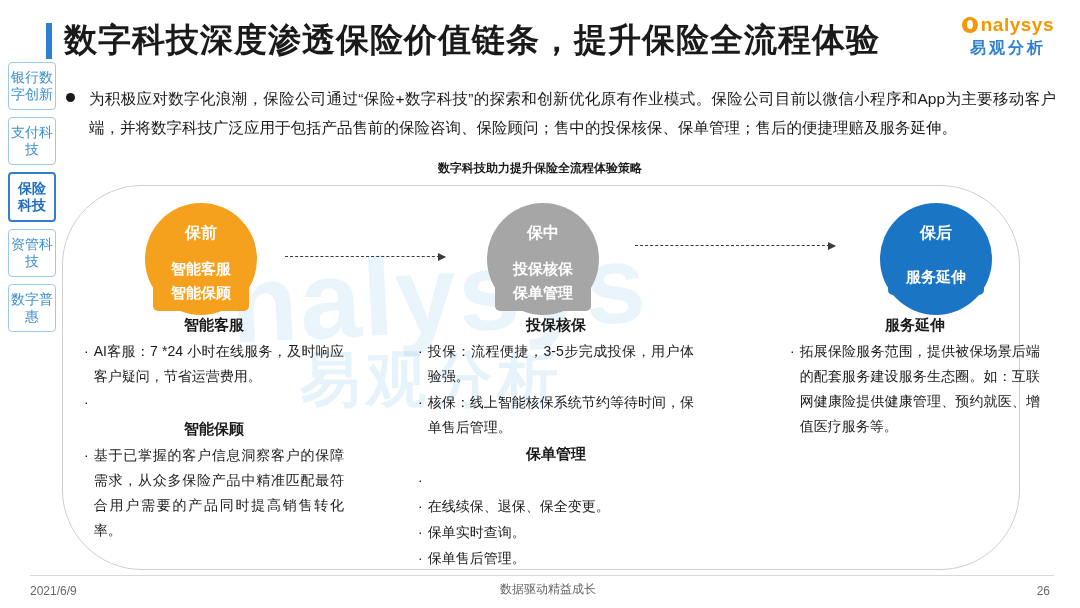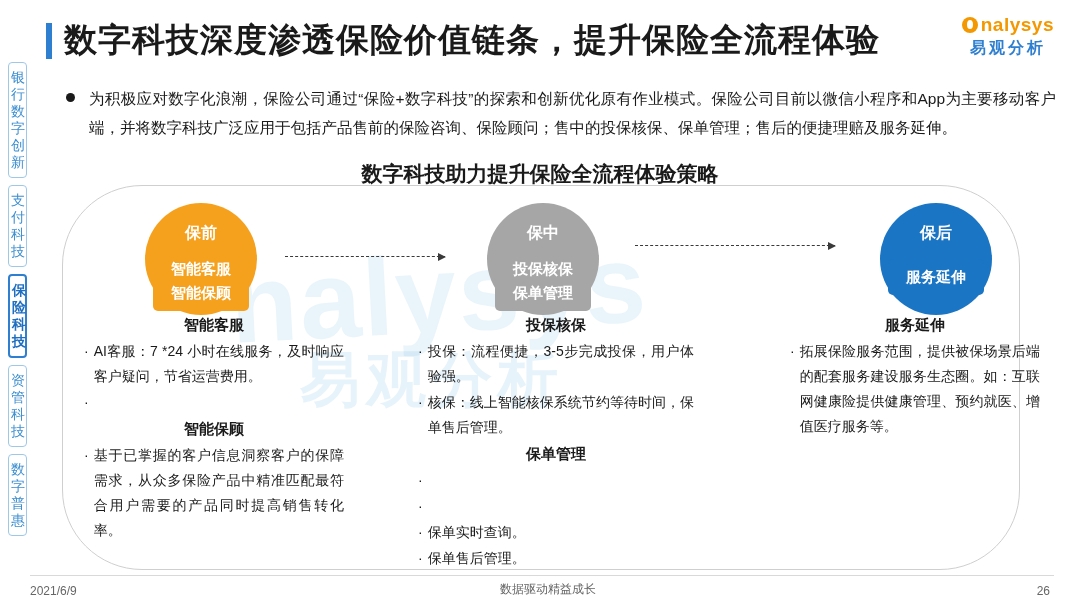--- a/index.html
+++ b/index.html
@@ -91,21 +91,21 @@
     letter-spacing: 3px;
   }
 
   
   .sidebar {
     position: absolute;
     left: 8px; top: 62px;
     width: 38px;
   }
   .side-item {
-    width: 19px;
+    width: 48px;
     border: 1px solid #9fc8e8;
     border-radius: 4px;
     color: #3b8ed0;
     font-size: 14px;
     line-height: 17px;
     text-align: center;
     padding: 6px 2px;
     margin-bottom: 7px;
     background: #fff;
     letter-spacing: 0px;
@@ -137,21 +137,21 @@
     line-height: 29px;
     color: #1a1a1a;
     text-align: justify;
   }
 
   
   .section-title {
     position: absolute;
     left: 0; right: 0; top: 160px;
     text-align: center;
-    font-size: 21px;
+    font-size: 12px;
     font-weight: bold;
     color: #1a1a1a;
   }
 
   .capsule {
     position: absolute;
     left: 62px; top: 185px;
     width: 958px; height: 385px;
     border: 1px solid #cfcfcf;
     border-radius: 80px;
@@ -358,20 +358,21 @@
         <span class="t">核保：线上智能核保系统节约等待时间，保单售后管理。</span>
       </li>
   </ul>
   <div class="col-head">保单管理</div>
   <ul>
     <li>
         <span class="b">·</span>
       </li>
     <li>
         <span class="b">·</span>
+        <span class="t">在线续保、退保、保全变更。</span>
       </li>
     <li>
         <span class="b">·</span>
         <span class="t">保单实时查询。</span>
       </li>
     <li>
         <span class="b">·</span>
         <span class="t">保单售后管理。</span>
       </li>
   </ul>

